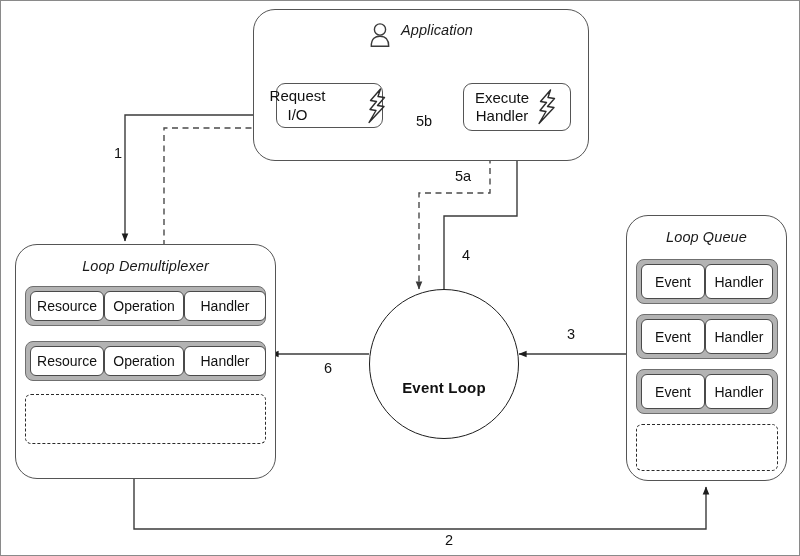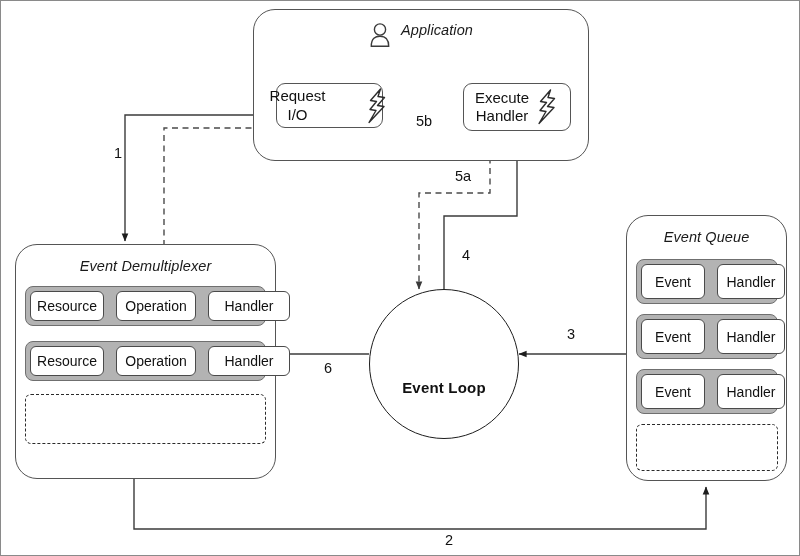--- a/index.html
+++ b/index.html
@@ -55,21 +55,21 @@
   
   .row-frame{
     position:absolute;
     background:#b3b3b3;
     border:1.3px solid #6f6f6f;
     border-radius:8px;
     box-sizing:border-box;
     display:flex;
     align-items:stretch;
     padding:4px;
-    gap:12px;
+    gap:0;
   }
   .cell{
     background:#ffffff;
     border:1.3px solid #4a4a4a;
     border-radius:6px;
     box-sizing:border-box;
     display:flex;
     align-items:center;
     justify-content:center;
     font-size:14px;
@@ -184,39 +184,39 @@
     <span class="act-label">Execute
 Handler</span>
     <span class="icon-wrap">
       <svg width="24" height="38" viewBox="0 0 24 38">
         <path d="M15.5,2 L5.5,13.5 L11.5,14.5 L5,22.5 L11,23.5 L4,35.5 L19,19.5 L12.5,18.5 L19.5,10.5 L13,9.5 Z" fill="none" stroke="#2b2b2b" stroke-width="1.4" stroke-linejoin="round"></path>
       </svg>
     </span>
   </div>
 
   <div class="container" style="left:14px;top:243px;width:261px;height:235px;">
-    <div class="container-title" style="top:13px;">Event Demultiplexer</div>
+    <div class="container-title" style="top:13px;">Loop Demultiplexer</div>
   </div>
 
   <div class="row-frame" style="left:24px;top:285px;width:241px;height:40px;">
     <div class="cell w-resource">Resource</div>
     <div class="cell w-operation">Operation</div>
     <div class="cell w-handler">Handler</div>
   </div>
 
   <div class="row-frame" style="left:24px;top:340px;width:241px;height:40px;">
     <div class="cell w-resource">Resource</div>
     <div class="cell w-operation">Operation</div>
     <div class="cell w-handler">Handler</div>
   </div>
 
   <div class="dashed-slot" style="left:24px;top:393px;width:241px;height:50px;"></div>
 
   <div class="container" style="left:625px;top:214px;width:161px;height:266px;">
-    <div class="container-title" style="top:13px;">Event Queue</div>
+    <div class="container-title" style="top:13px;">Loop Queue</div>
   </div>
 
   <div class="row-frame" style="left:635px;top:258px;width:142px;height:45px;">
     <div class="cell q-event">Event</div>
     <div class="cell q-handler">Handler</div>
   </div>
 
   <div class="row-frame" style="left:635px;top:313px;width:142px;height:45px;">
     <div class="cell q-event">Event</div>
     <div class="cell q-handler">Handler</div>

